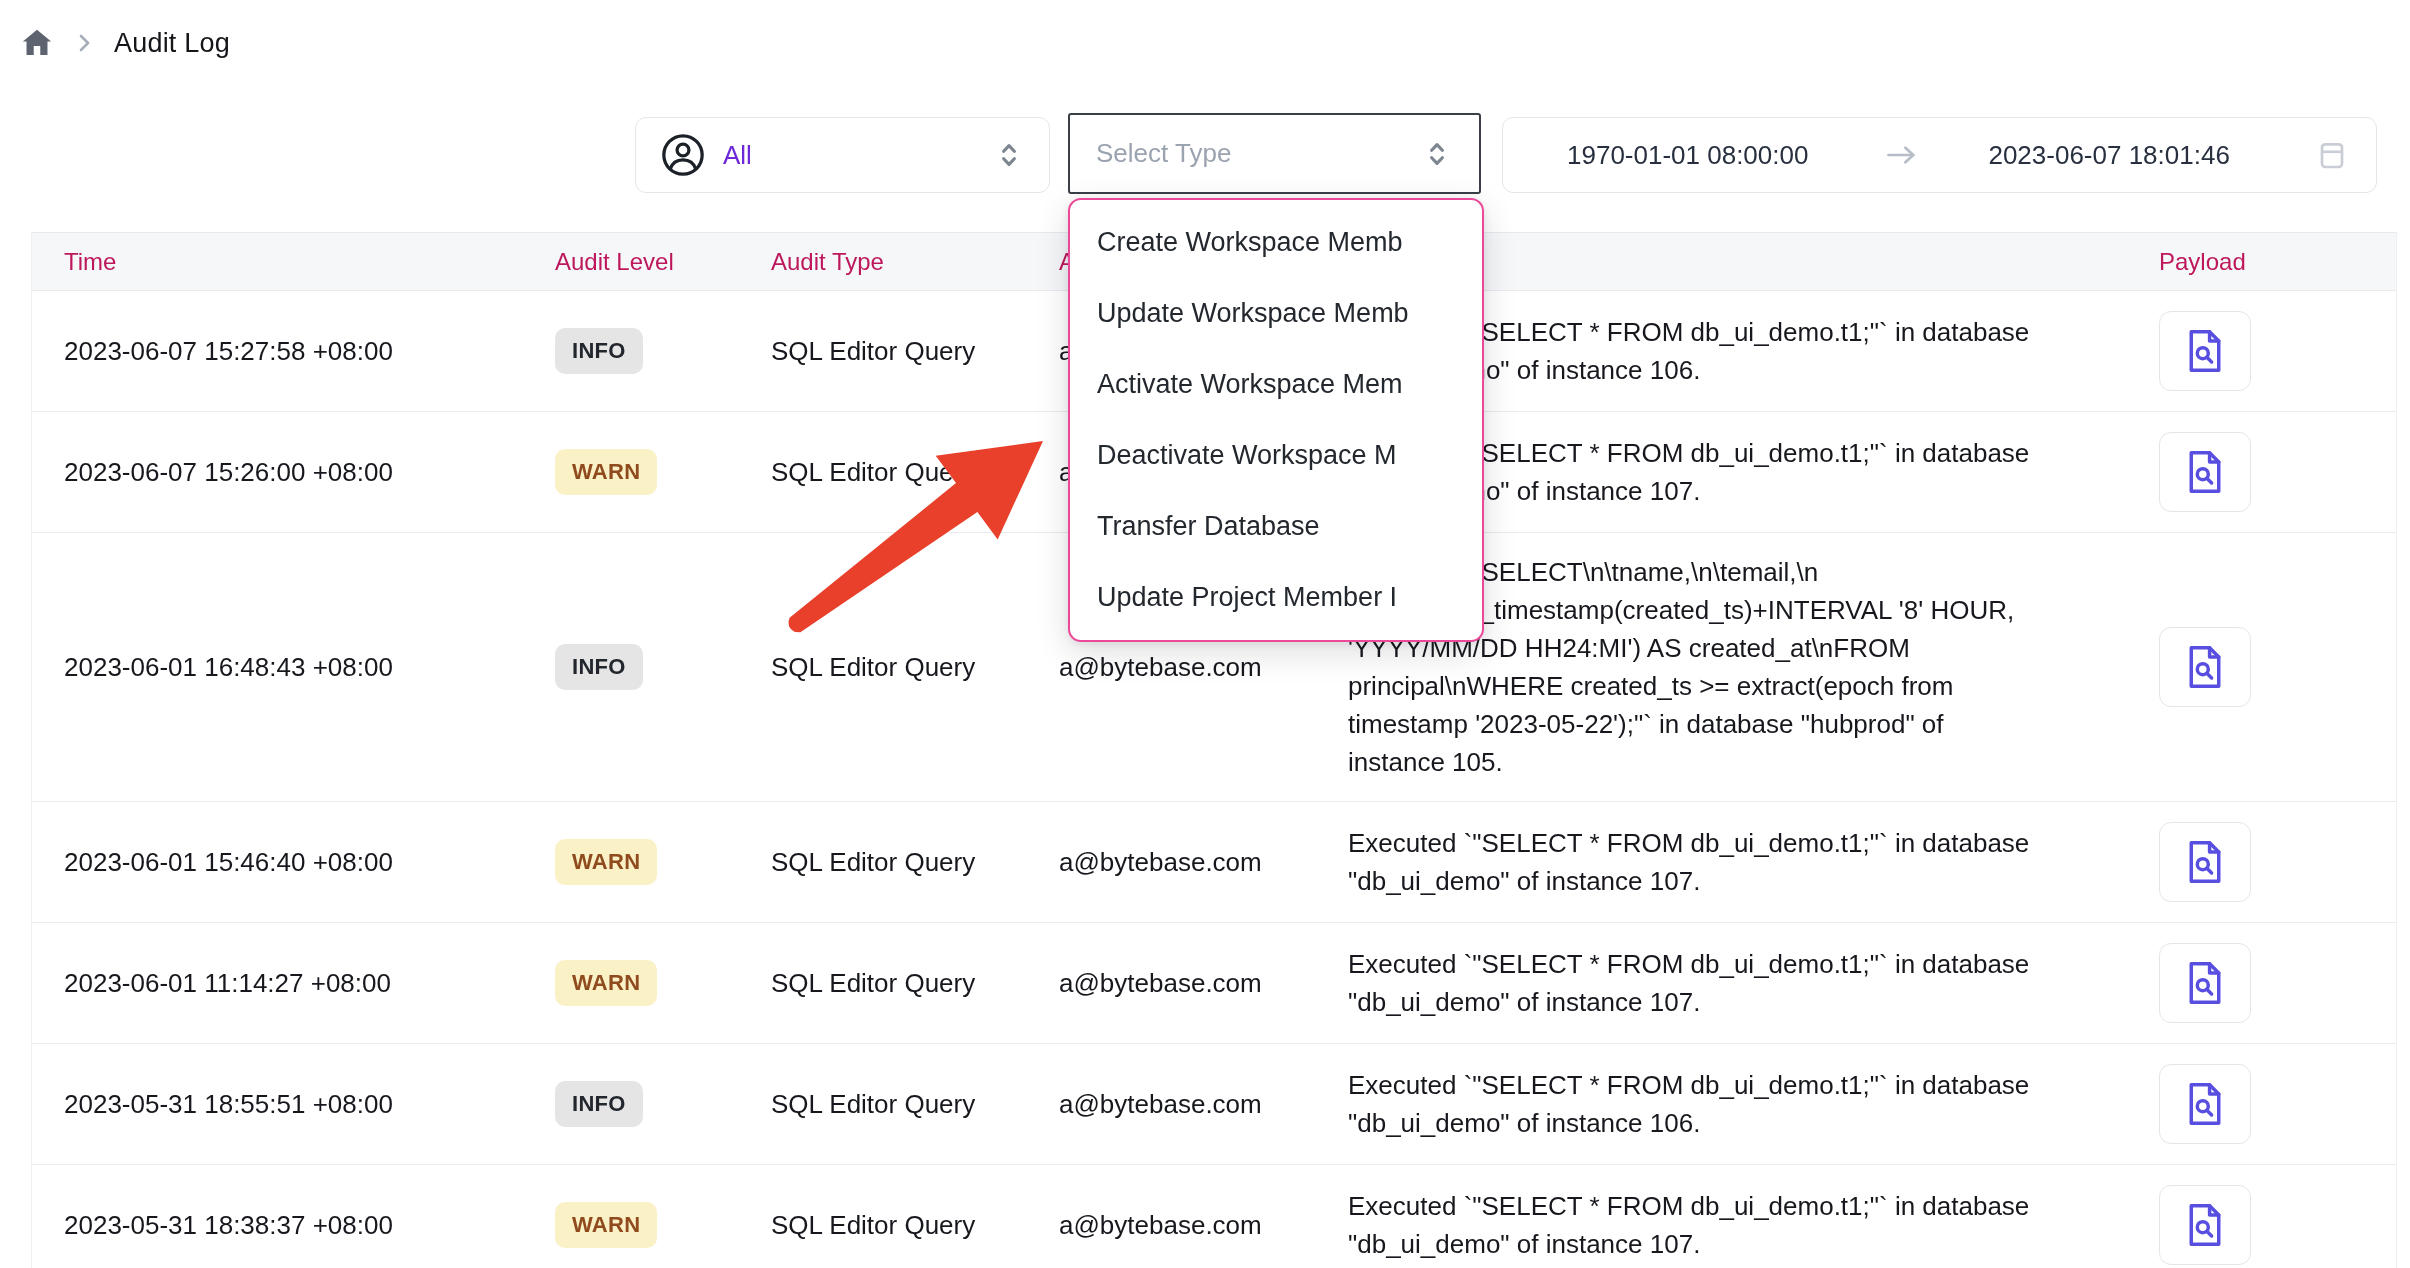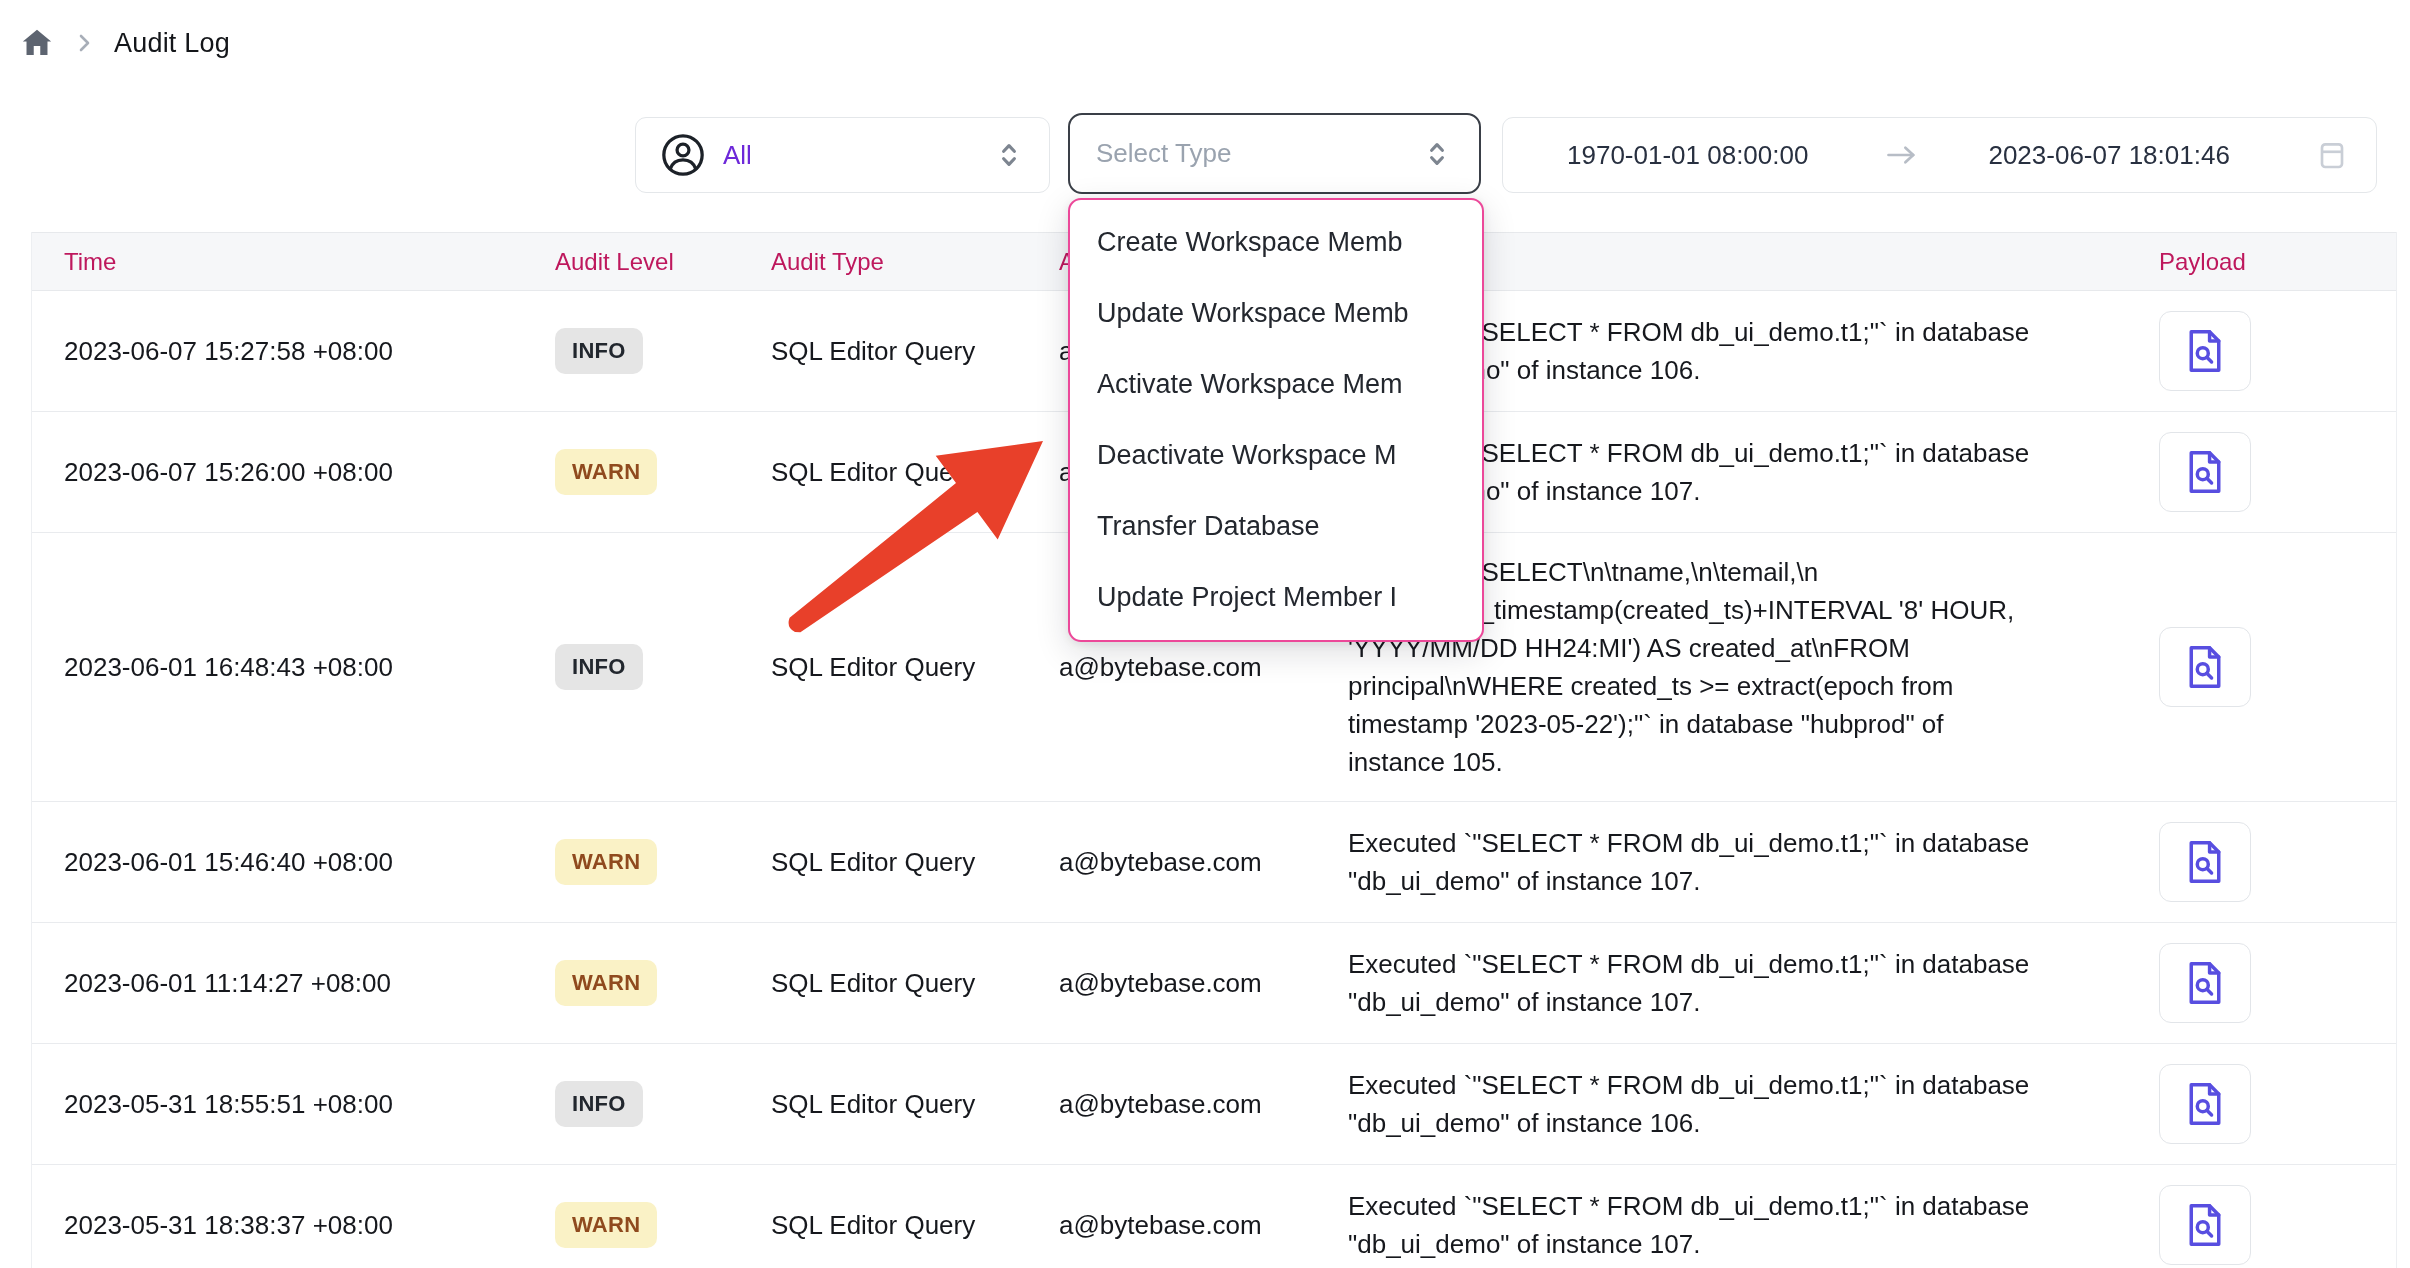--- a/index.html
+++ b/index.html
@@ -16,21 +16,21 @@
   .crumb-sep  { width:24px; height:24px; color:#a8aeb8; }
   .crumb-title { font-size:27px; font-weight:500; color:#14161a; letter-spacing:.2px; }
 
   
   .select-box {
     position:absolute; display:flex; align-items:center;
     background:#fff; border:1.5px solid #e4e7ea; border-radius:11px;
   }
   .actor-select { left:635px; top:117px; width:415px; height:76px; padding:0 24px; cursor:pointer; }
   .actor-select .label { font-size:26px; color:#6d28d9; margin-left:17px; }
-  .type-select  { left:1068px; top:113px; width:413px; height:81px; padding:14px 26px; border:2.5px solid #3a3f47; border-radius:14px; cursor:pointer; }
+  .type-select  { left:1068px; top:113px; width:413px; height:81px; padding:14px 26px; border:2.5px solid #3a3f47; border-radius:3px; cursor:pointer; }
   .type-select .placeholder { font-size:26px; color:#9aa3af; }
   .updown { margin-left:auto; width:32px; height:32px; color:#7d8590; flex:none; }
   .date-range { left:1502px; top:117px; width:875px; height:76px; padding:17px 28px; display:flex; align-items:center; }
   .date-range .date { font-size:26px; color:#283040; }
   .date-range .start { margin-left:36px; }
   .date-range .range-arrow { width:36px; height:28px; color:#b7bdc6; margin:0 68px 0 76px; flex:none; }
   .date-range .cal { width:32px; height:32px; color:#c9ced6; margin-left:auto; flex:none; }
 
   
   .menu {

